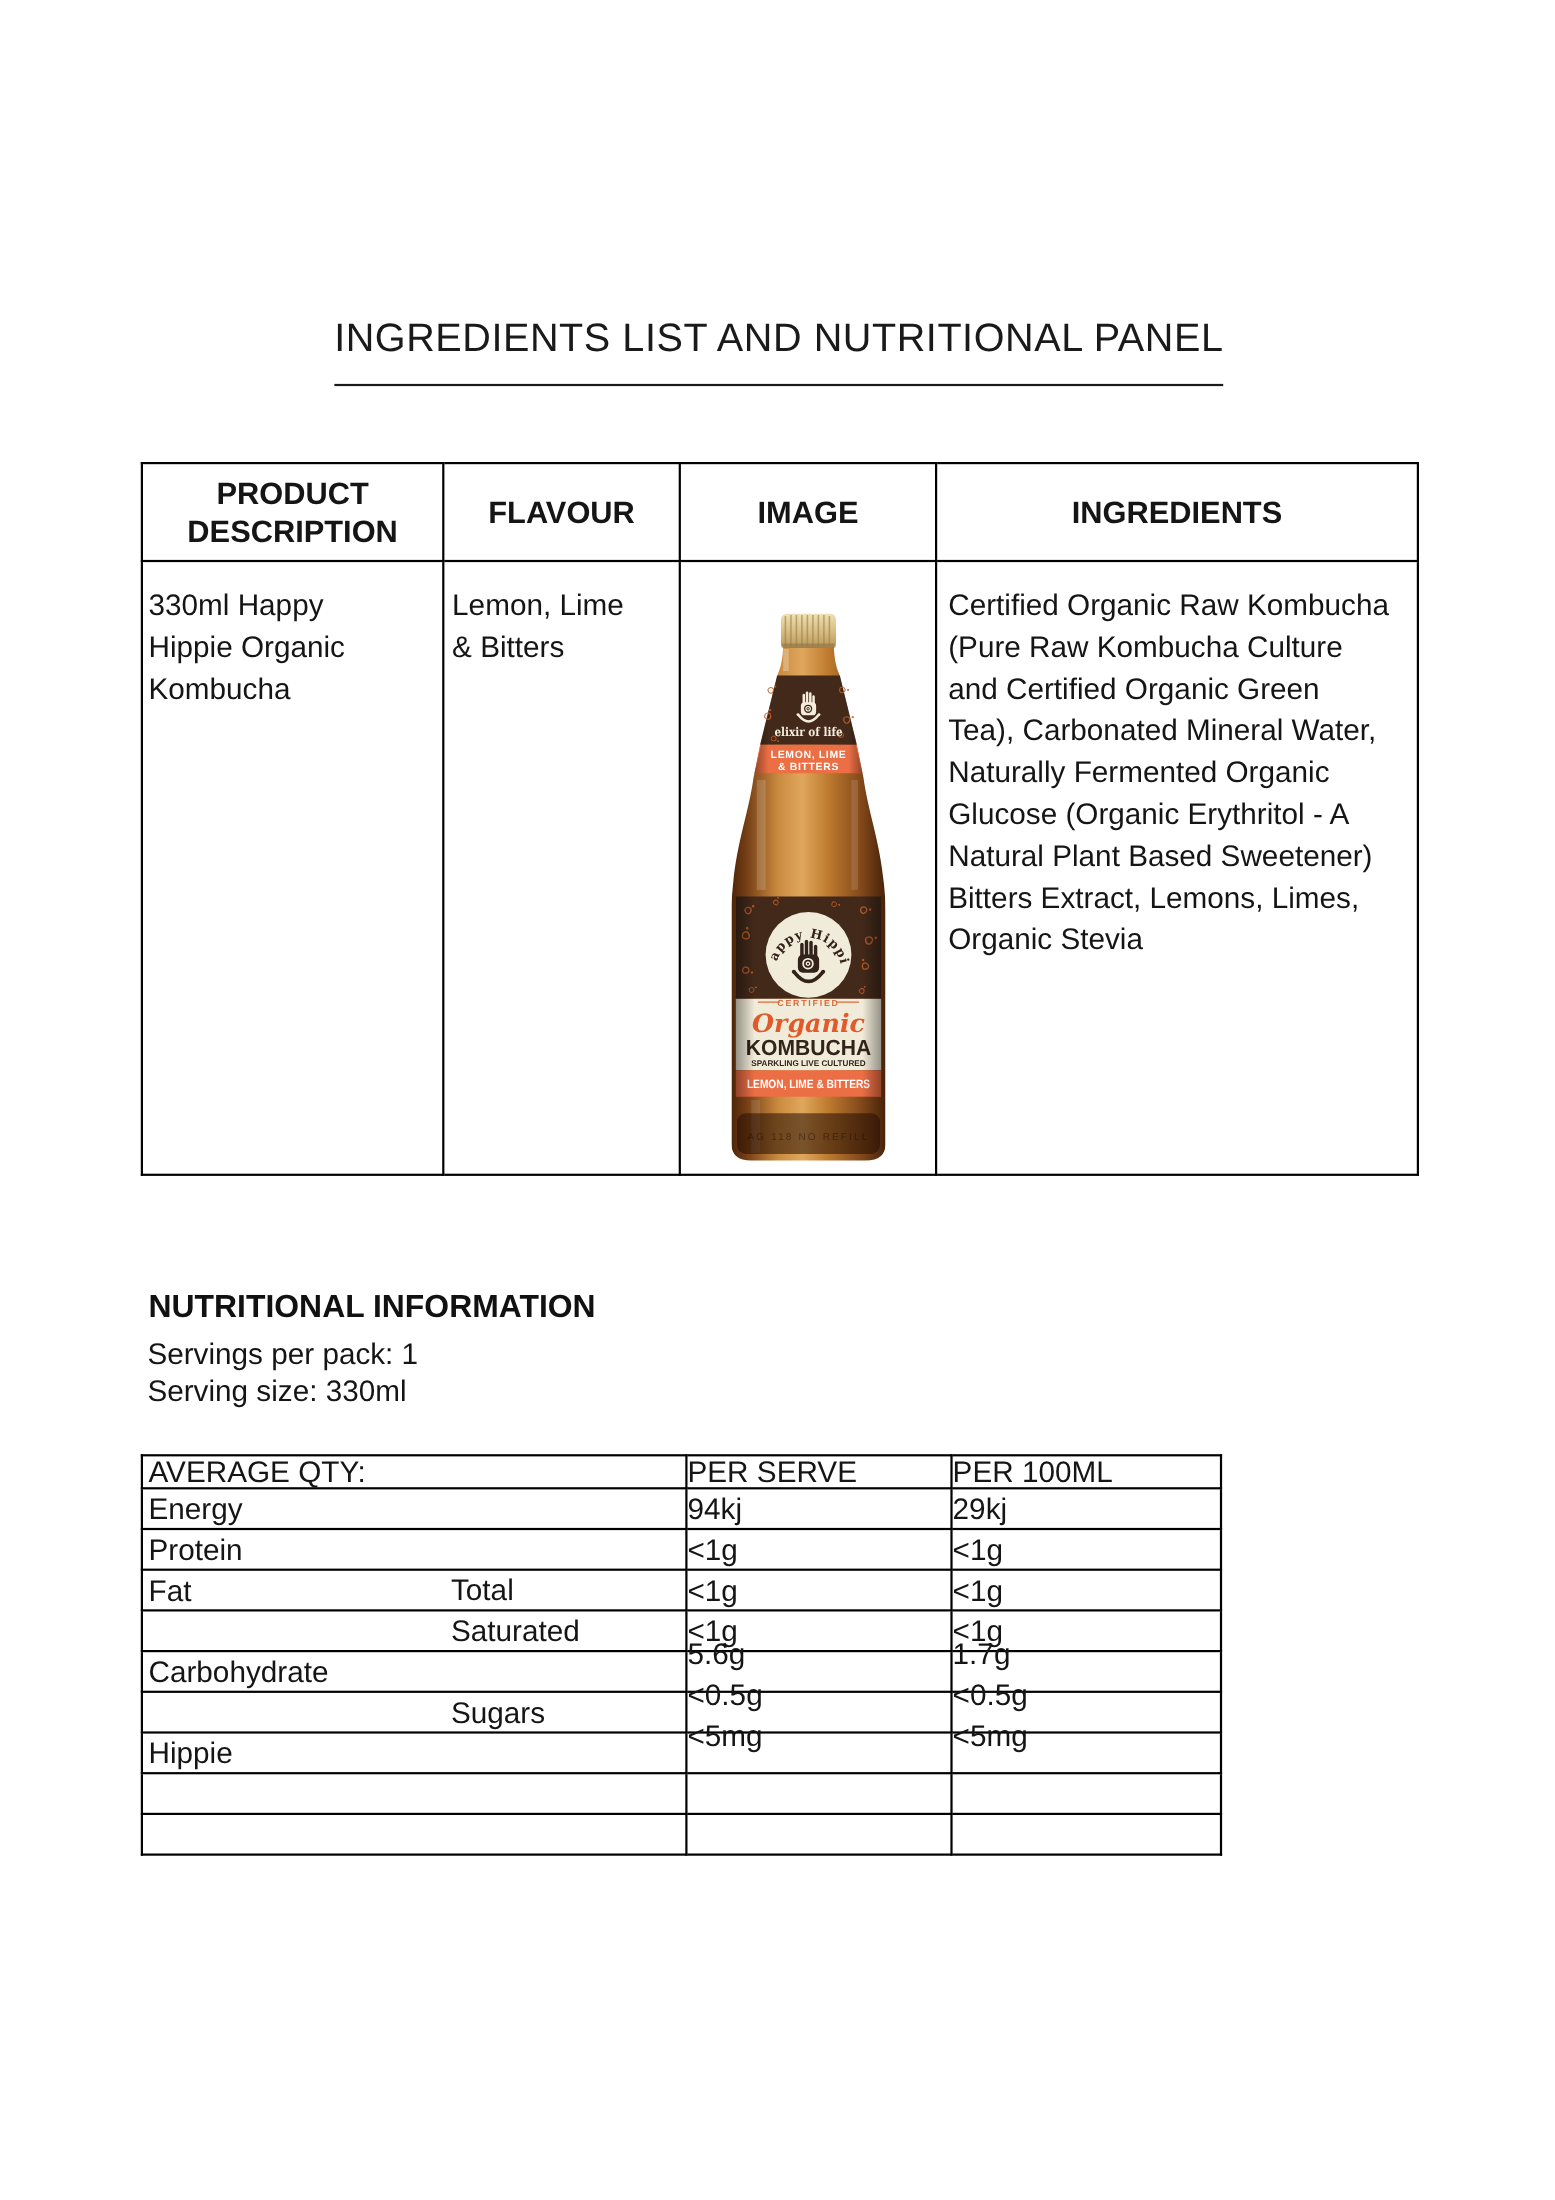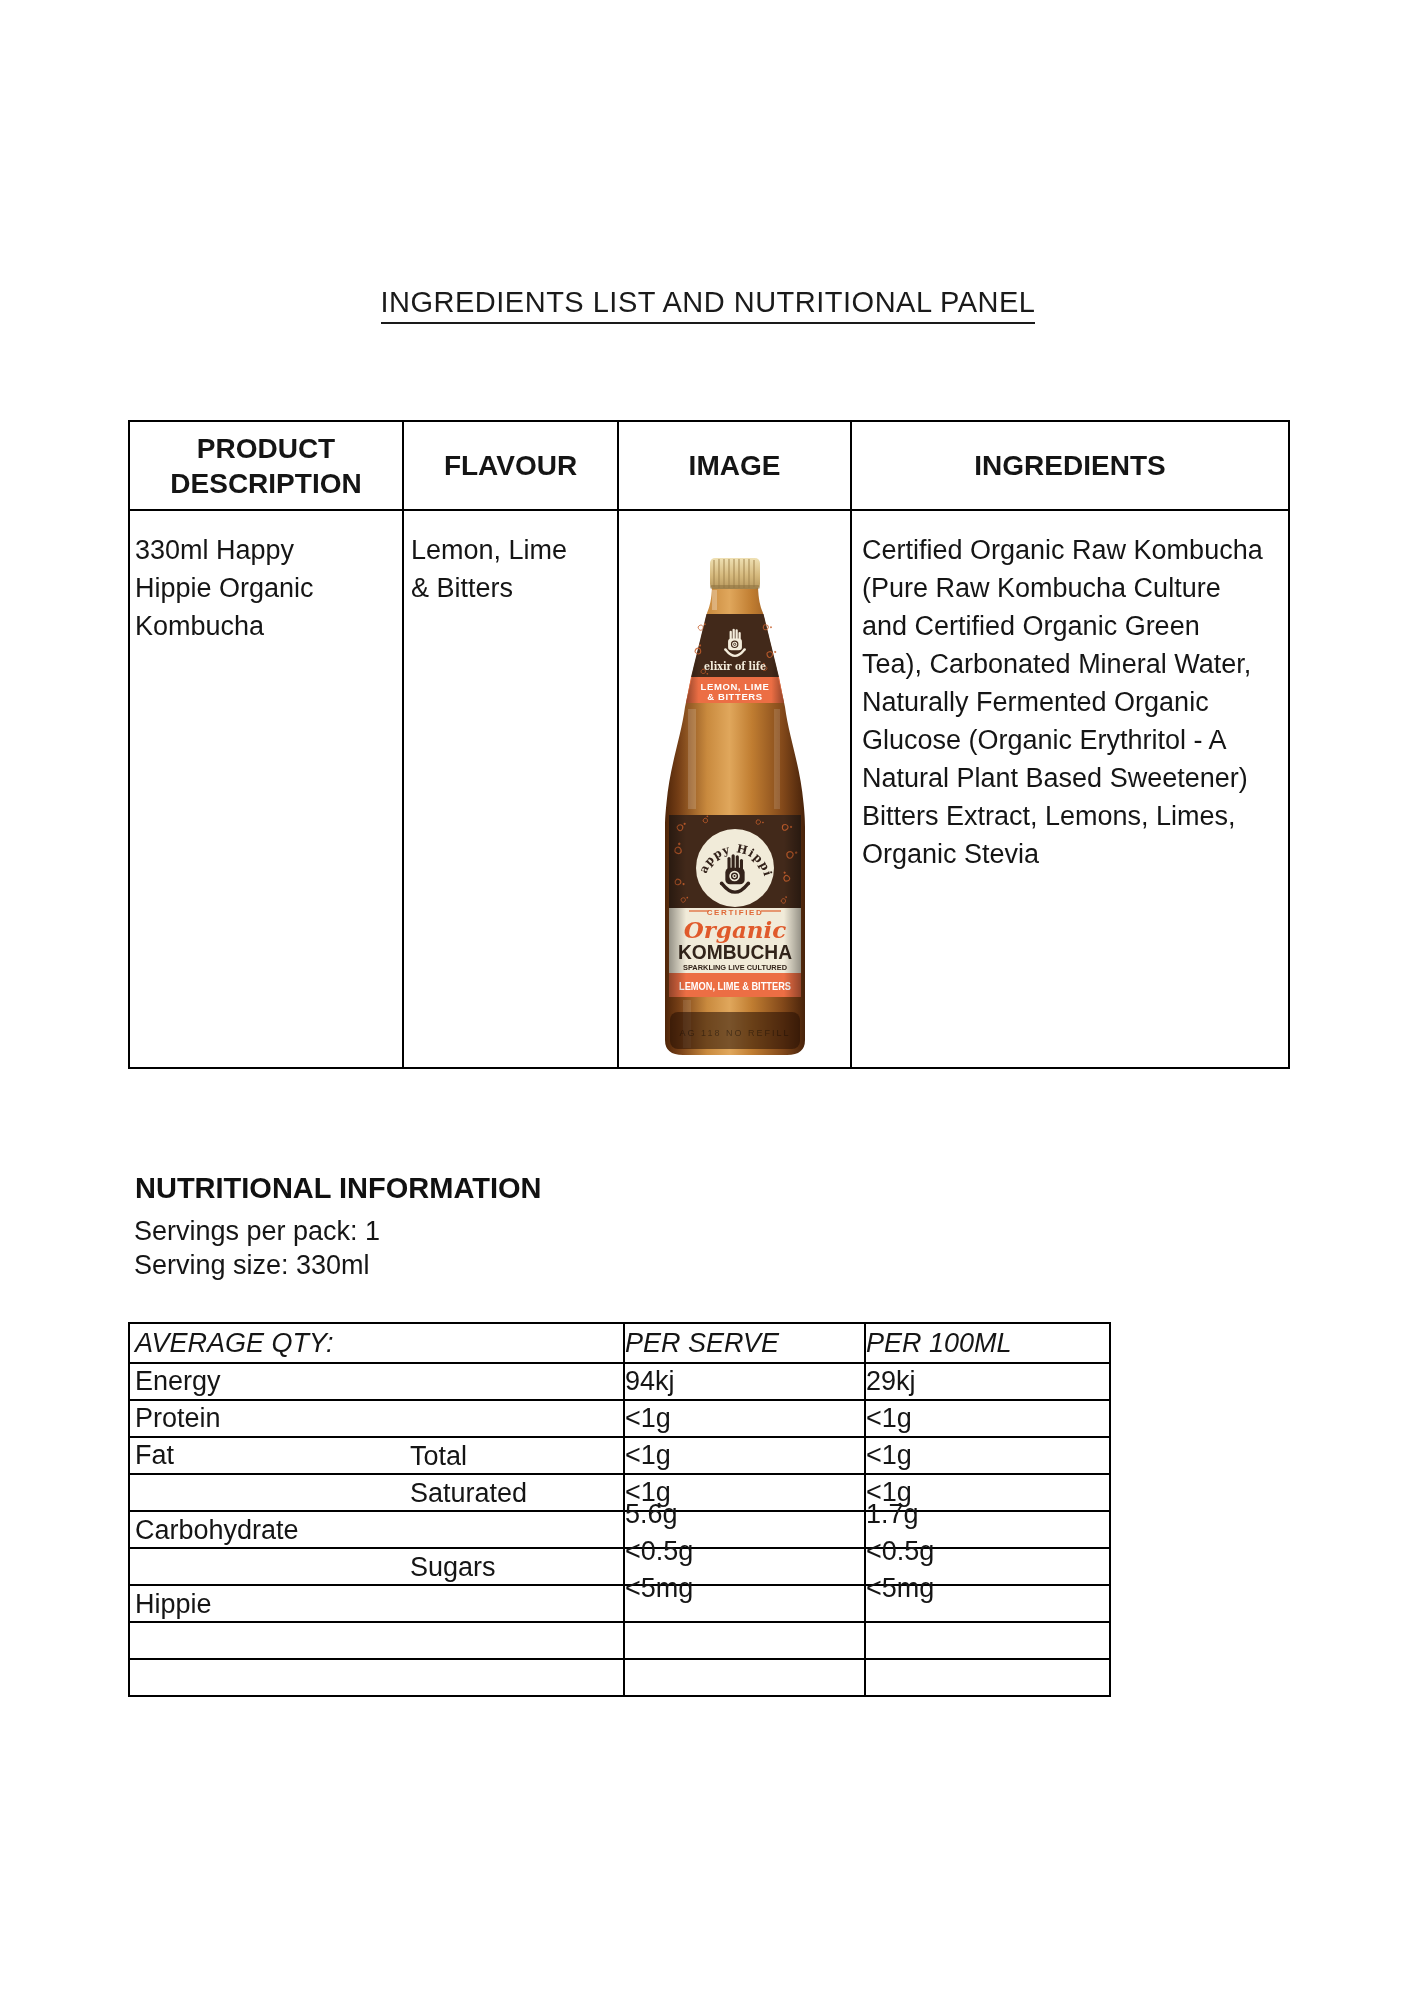--- a/index.html
+++ b/index.html
@@ -2,22 +2,22 @@
 <html><head>
 <meta charset="utf-8">
 <style>
   * { margin:0; padding:0; box-sizing:border-box; }
   html,body { width:1414px; height:2000px; background:#ffffff; overflow:hidden;
     font-family:"Liberation Sans", sans-serif; color:#151515; }
   .page { position:relative; width:1414px; height:2000px; background:#fff; }
 
   
   .doc-title-wrap { position:absolute; left:128px; top:286px; width:1160px; text-align:center; }
-  .doc-title { display:inline-block; font-size:29px; font-weight:400; letter-spacing:0.5px;
-    color:#1a1a1a; border-bottom:2px solid #1a1a1a; padding-bottom:3px; }
+  .doc-title { display:inline-block; font-size:36px; font-weight:400; letter-spacing:0.5px;
+    color:#1a1a1a; border-bottom:2px solid #1a1a1a; padding-bottom:21px; }
 
   
   table { border-collapse:collapse; table-layout:fixed; }
   .product-table { position:absolute; left:128px; top:420px; width:1160px; }
   .product-table td, .product-table th { border:2px solid #000; }
   .product-table th { height:89px; font-size:28px; font-weight:700; text-align:center;
     vertical-align:middle; line-height:1.25; padding:0 20px; }
   .product-table td { height:549px; vertical-align:top; font-size:27px; line-height:38px; }
   .cell-desc  { padding:20px 34px 0 5px; }
   .cell-flav  { padding:20px 48px 0 7px; }
@@ -25,21 +25,21 @@
   .cell-ingr  { padding:20px 22px 0 10px; }
 
   
   .nutri-heading { position:absolute; left:135px; top:1172px; font-size:29px; font-weight:700; color:#111; }
   .servings { position:absolute; left:134px; top:1214px; font-size:27px; line-height:34px; color:#151515; }
 
   
   .nutrition-table { position:absolute; left:128px; top:1322px; width:981px; font-size:27px; }
   .nutrition-table td { border:2px solid #000; height:37px; vertical-align:middle;
     line-height:1.05; overflow:visible; }
-  .nutrition-table tr.hdr td { height:40px;font-style:italic; }
+  .nutrition-table tr.hdr td { height:30px; }
   .nutrition-table .label-cell { position:relative; text-align:left; padding-left:5px; }
   .nutrition-table .val-cell { text-align:left; padding-right:16px; }
   .nutrition-table .sub { position:absolute; left:280px; top:50%; transform:translateY(-50%); white-space:nowrap; }
   tr.raised .val-cell { vertical-align:top; }
   tr.raised .val-cell .v { position:relative; top:-12px; display:inline-block; }
   tr.raised .label-cell { vertical-align:bottom; padding-bottom:3px; }
   tr.raised .label-cell .sub { top:auto; bottom:3px; transform:none; }
 
   .bottle-svg { display:inline-block; margin-top:46px; }
 </style>

